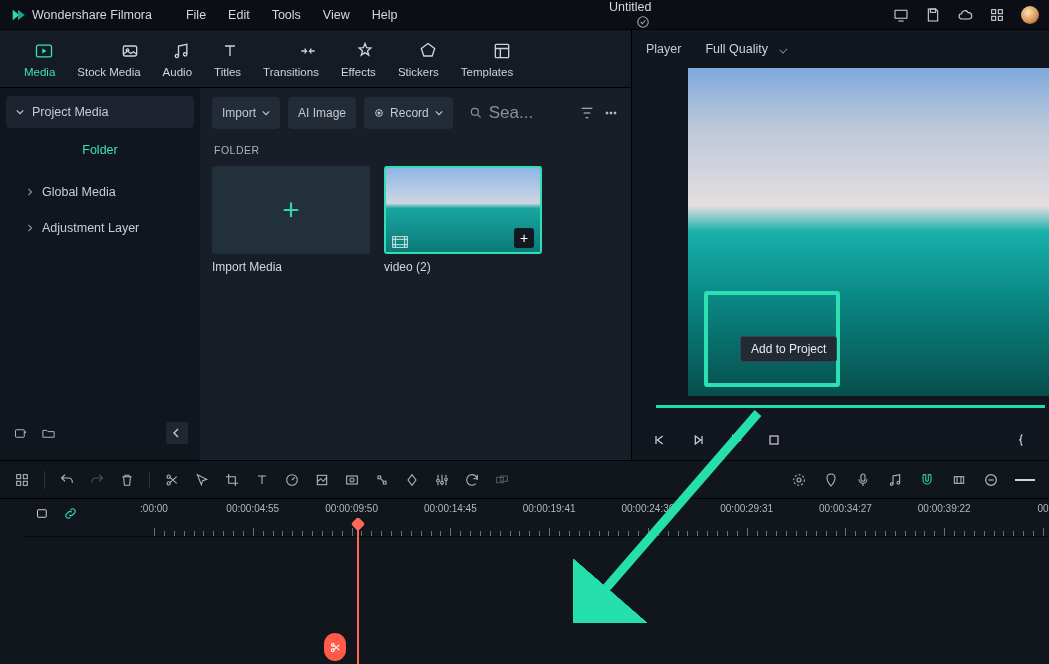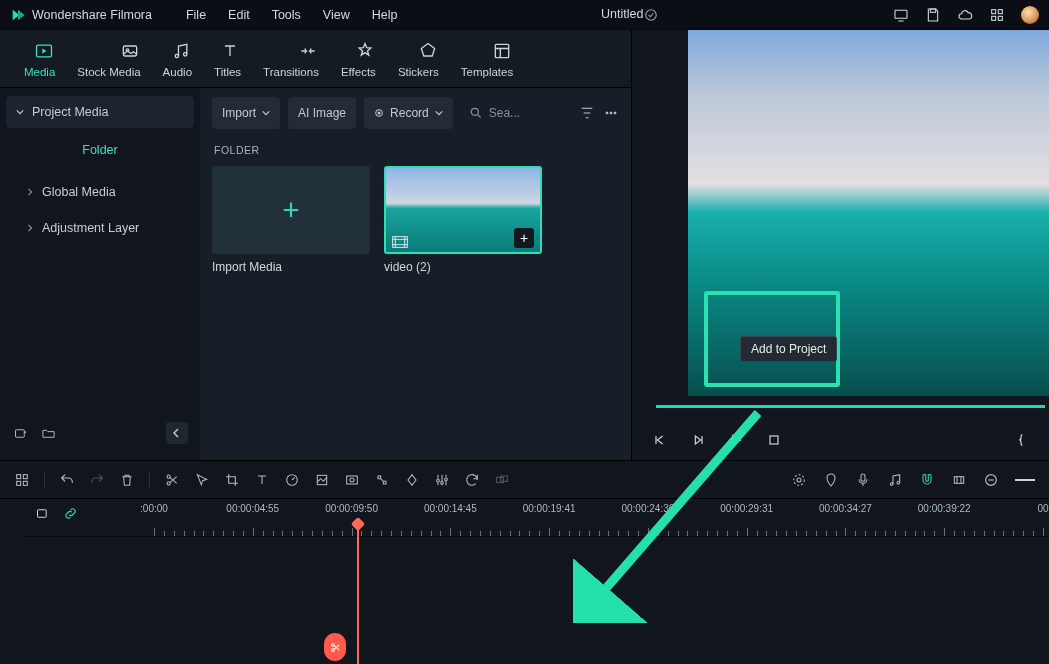--- a/index.html
+++ b/index.html
@@ -5,21 +5,21 @@
   * { box-sizing: border-box; margin: 0; padding: 0; }
   html, body { width: 1049px; height: 664px; overflow: hidden; font-family: -apple-system, BlinkMacSystemFont, "Segoe UI", sans-serif; background: #0d1117; color: #c5c9cf; font-size: 12px; }
   .app { width: 1049px; height: 664px; display: flex; flex-direction: column; background: #10151c; }
 
   
   .menubar { height: 30px; display: flex; align-items: center; gap: 16px; padding: 0 10px; background: #0b0f15; color: #d5d8dc; font-size: 12.5px; border-bottom: 1px solid #050608; }
   .menubar .logo { display: flex; align-items: center; gap: 6px; font-weight: 500; }
   .menubar .logo-icon { width: 16px; height: 16px; display:inline-flex; }
   .menubar .menus { display:flex; gap: 22px; margin-left: 18px;}
   .menubar .spacer { flex:1; }
-  .menubar .title { display:flex; align-items:flex-start; gap:0; }
+  .menubar .title { display:flex; align-items:flex-end; gap:0;flex-direction:column; }
   .menubar .right-icons { display:flex; align-items:center; gap:16px; margin-left: 30px; }
   .ico { width:16px; height:16px; display:inline-flex; align-items:center; justify-content:center; stroke:#c5c9cf; }
   .avatar { width:18px; height:18px; border-radius:50%; background: radial-gradient(circle at 40% 35%, #ffe0b2, #d68f53 60%, #5a3a20 100%); }
 
   
   .main { display:flex; height:430px; }
 
   
   .leftcol { width: 632px; display:flex; flex-direction:column; border-right: 1px solid #000; }
   .tabbar { height: 58px; display:flex; align-items:center; gap: 22px; padding: 0 24px; background:#151b23; border-bottom:1px solid #000; }
@@ -35,21 +35,21 @@
   .side-row .tri { width:8px; height:8px; }
   .side-row.folder { color:#3ce0bd; justify-content:center; font-weight:500; margin:6px 0;}
   .side-row.sub { padding-left: 20px; margin-top:4px; }
   .sidebar-bottom { margin-top:auto; display:flex; align-items:center; gap:12px; padding:8px 6px;}
   .sidebar-bottom .chev { margin-left:auto; width:22px; height:22px; background:#1f2731; border-radius:3px; display:flex; align-items:center; justify-content:center;}
 
   .browser { flex:1; background:#181e27; display:flex; flex-direction:column; padding: 10px 12px 0 12px; position:relative;}
   .browser-tools { height:30px; display:flex; align-items:center; gap:8px; }
   .btn { height:26px; padding:16px 10px; background:#232b36; border-radius:4px; display:flex; align-items:center; gap:6px; font-size:12px; cursor:pointer;}
   .btn .caret { width:8px; height:8px; }
-  .searchfield { display:flex; align-items:center; gap:6px; color:#8a9099; font-size:12px; padding:0 8px; flex:0 0 70px;}
+  .searchfield { display:flex; align-items:center; gap:6px; color:#8a9099; font-size:17px; padding:0 8px; flex:0 0 70px;}
   .section-label { font-size:10.5px; color:#aeb3bb; letter-spacing:.5px; margin:16px 0 10px 2px;}
   .thumbs { display:flex; gap:14px; align-items:flex-start; }
   .thumb { width:158px; display:flex; flex-direction:column; gap:6px;}
   .thumb .frame { width:158px; height:88px; background:#22303a; border-radius:3px; display:flex; align-items:center; justify-content:center; position:relative;}
   .thumb .frame.import { border:0; }
   .thumb .frame.selected { border:2px solid #31ddb6; overflow:hidden; }
   .plus-lg { font-size:30px; color:#34d5ae; font-weight:300; line-height:1;}
   .thumb .caption { font-size:12px; color:#d2d5da;}
   .oceanbg { position:absolute; inset:0; background:linear-gradient(to bottom, #8fb6e6 0%, #cdd7e2 42%, #1aa5a0 48%, #0a7b78 100%); }
   .filmstrip { position:absolute; bottom:4px; left:6px; width:16px; height:12px; }
@@ -341,20 +341,26 @@
                   <path d="M0 0 L12 6 L0 12 z" fill="#25e0ab"></path>
                 </marker>
               </defs>
             <line x1="185" y1="10" x2="22" y2="198" stroke="#25e0ab" stroke-width="9" marker-end="url(#ah)"></line>
           </svg>
         </div>
       </div>
     </div>
 
     <div class="player">
+      <div class="player-head">
+        <span>Player</span>
+        <div class="quality">
+            <span>Full Quality</span>
+          </div>
+      </div>
       <div class="viewport">
         <div class="vid"></div>
         <div class="progress"></div>
       </div>
       <div class="player-ctrl">
         <span class="ico">
             <svg viewBox="0 0 24 24" width="16" height="16" fill="none" stroke="#cfd3d9" stroke-width="1.8">
               <path d="M16 6l-8 6 8 6M6 6v12"></path>
             </svg>
           </span>

